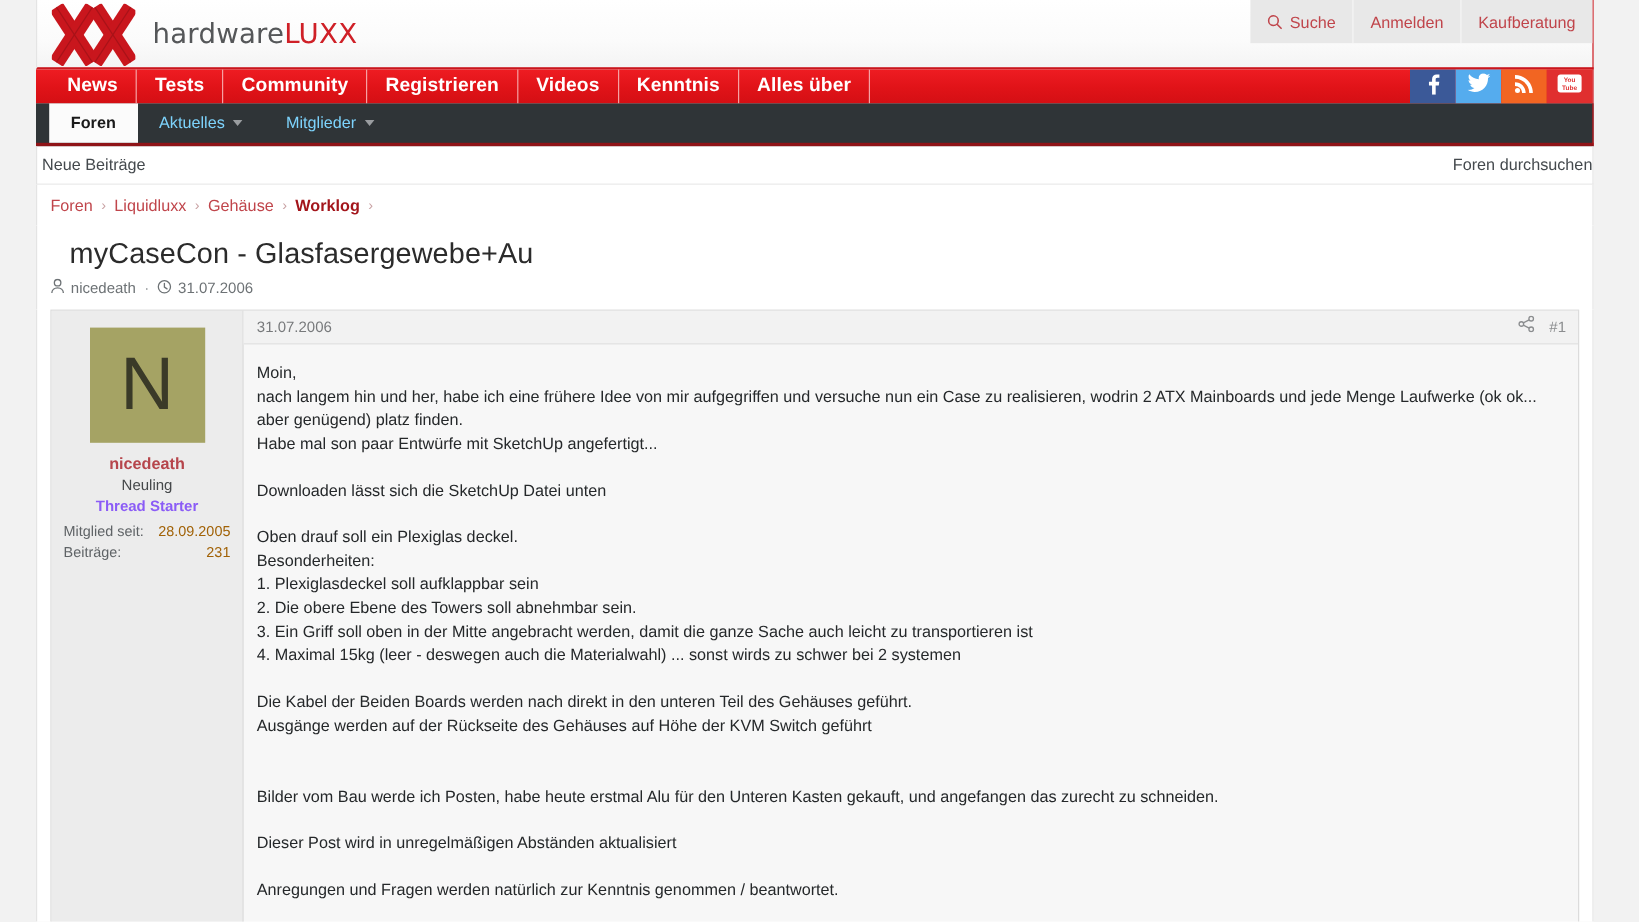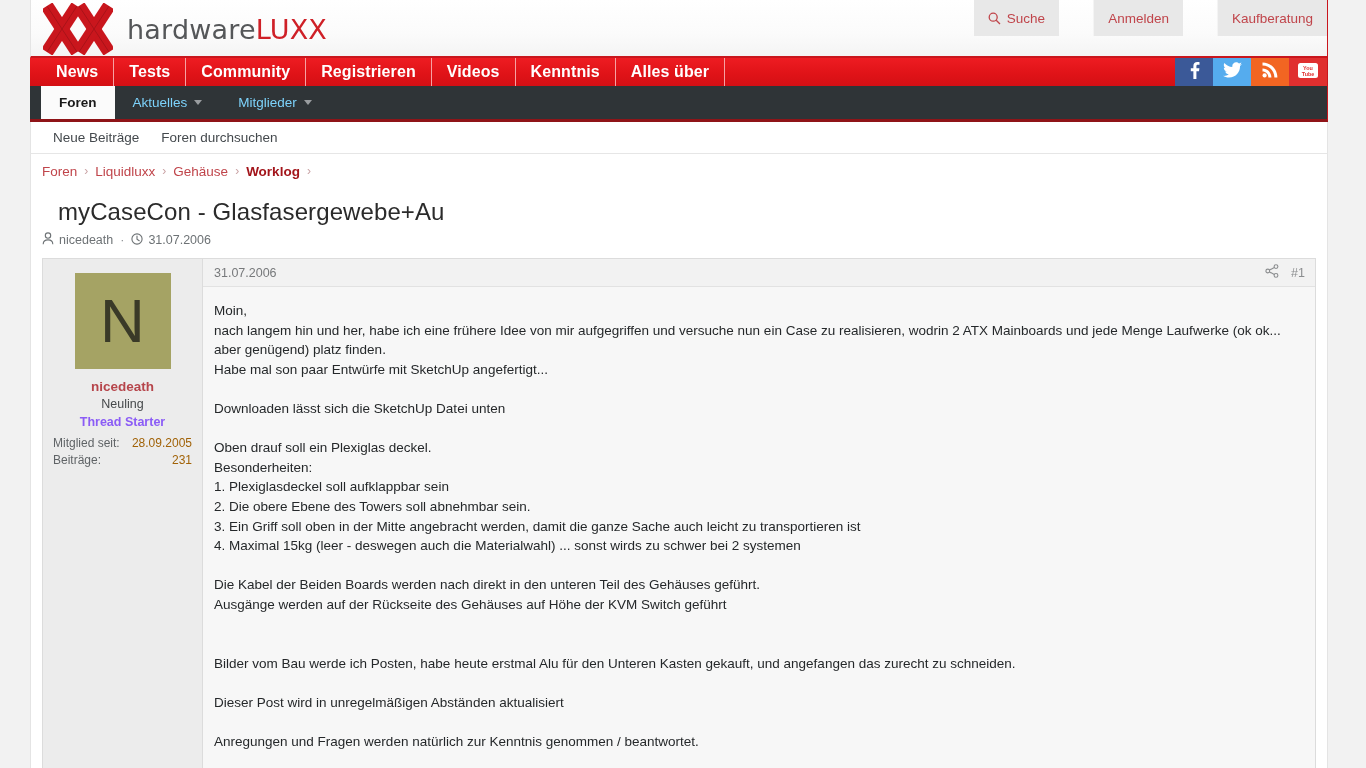--- a/index.html
+++ b/index.html
@@ -42,36 +42,35 @@
     align-items: center;
     gap: 14px;
   }
   .logo-mark {
     position: relative;
     width: 70px; height: 52px;
     overflow: hidden;
   }
   .logo-mark svg { display: block; }
   .logo-text {
-    font-size: 27px;
+    font-size: 23px;
     letter-spacing: 0.2px;
     white-space: nowrap;
     font-family: "DejaVu Sans", sans-serif;
     font-weight: 400;
   }
   .logo-text .lt-hw { color: #555759; }
   .logo-text .lt-lx { color: #cf2027; }
 
   .header-links {
     position: absolute;
     right: 0; top: 0;
     display: flex;
     height: 36px;
     align-items: stretch;
-    gap: 34px;
   }
   .header-link {
     display: flex; align-items: center; gap: 6px;
     padding: 0 14px;
     background: #e8e8e8;
     color: #c0454b;
     font-size: 13.5px;
     border-left: 1px solid #f4f4f4;
     cursor: pointer;
     text-decoration: none;
@@ -145,25 +144,26 @@
     border-left: 4px solid transparent;
     border-right: 4px solid transparent;
     border-top: 5px solid #9a9da0;
   }
 
   
   .nav-tertiary {
     height: 32px;
     display: flex; align-items: center;
     gap: 22px;
-    padding-left: 22px;
+    padding-left: 4px;
     border-bottom: 1px solid #e6e6e6;
     border-left: 1px solid #e4e4e4;
     border-right: 1px solid #e4e4e4;
     background: #ffffff;
+    justify-content: space-between;
   }
   .nav-tertiary .t-item {
     color: #44494d;
     font-size: 13.5px;
     cursor: pointer;
     white-space: nowrap;
   }
 
   
   .breadcrumb {

